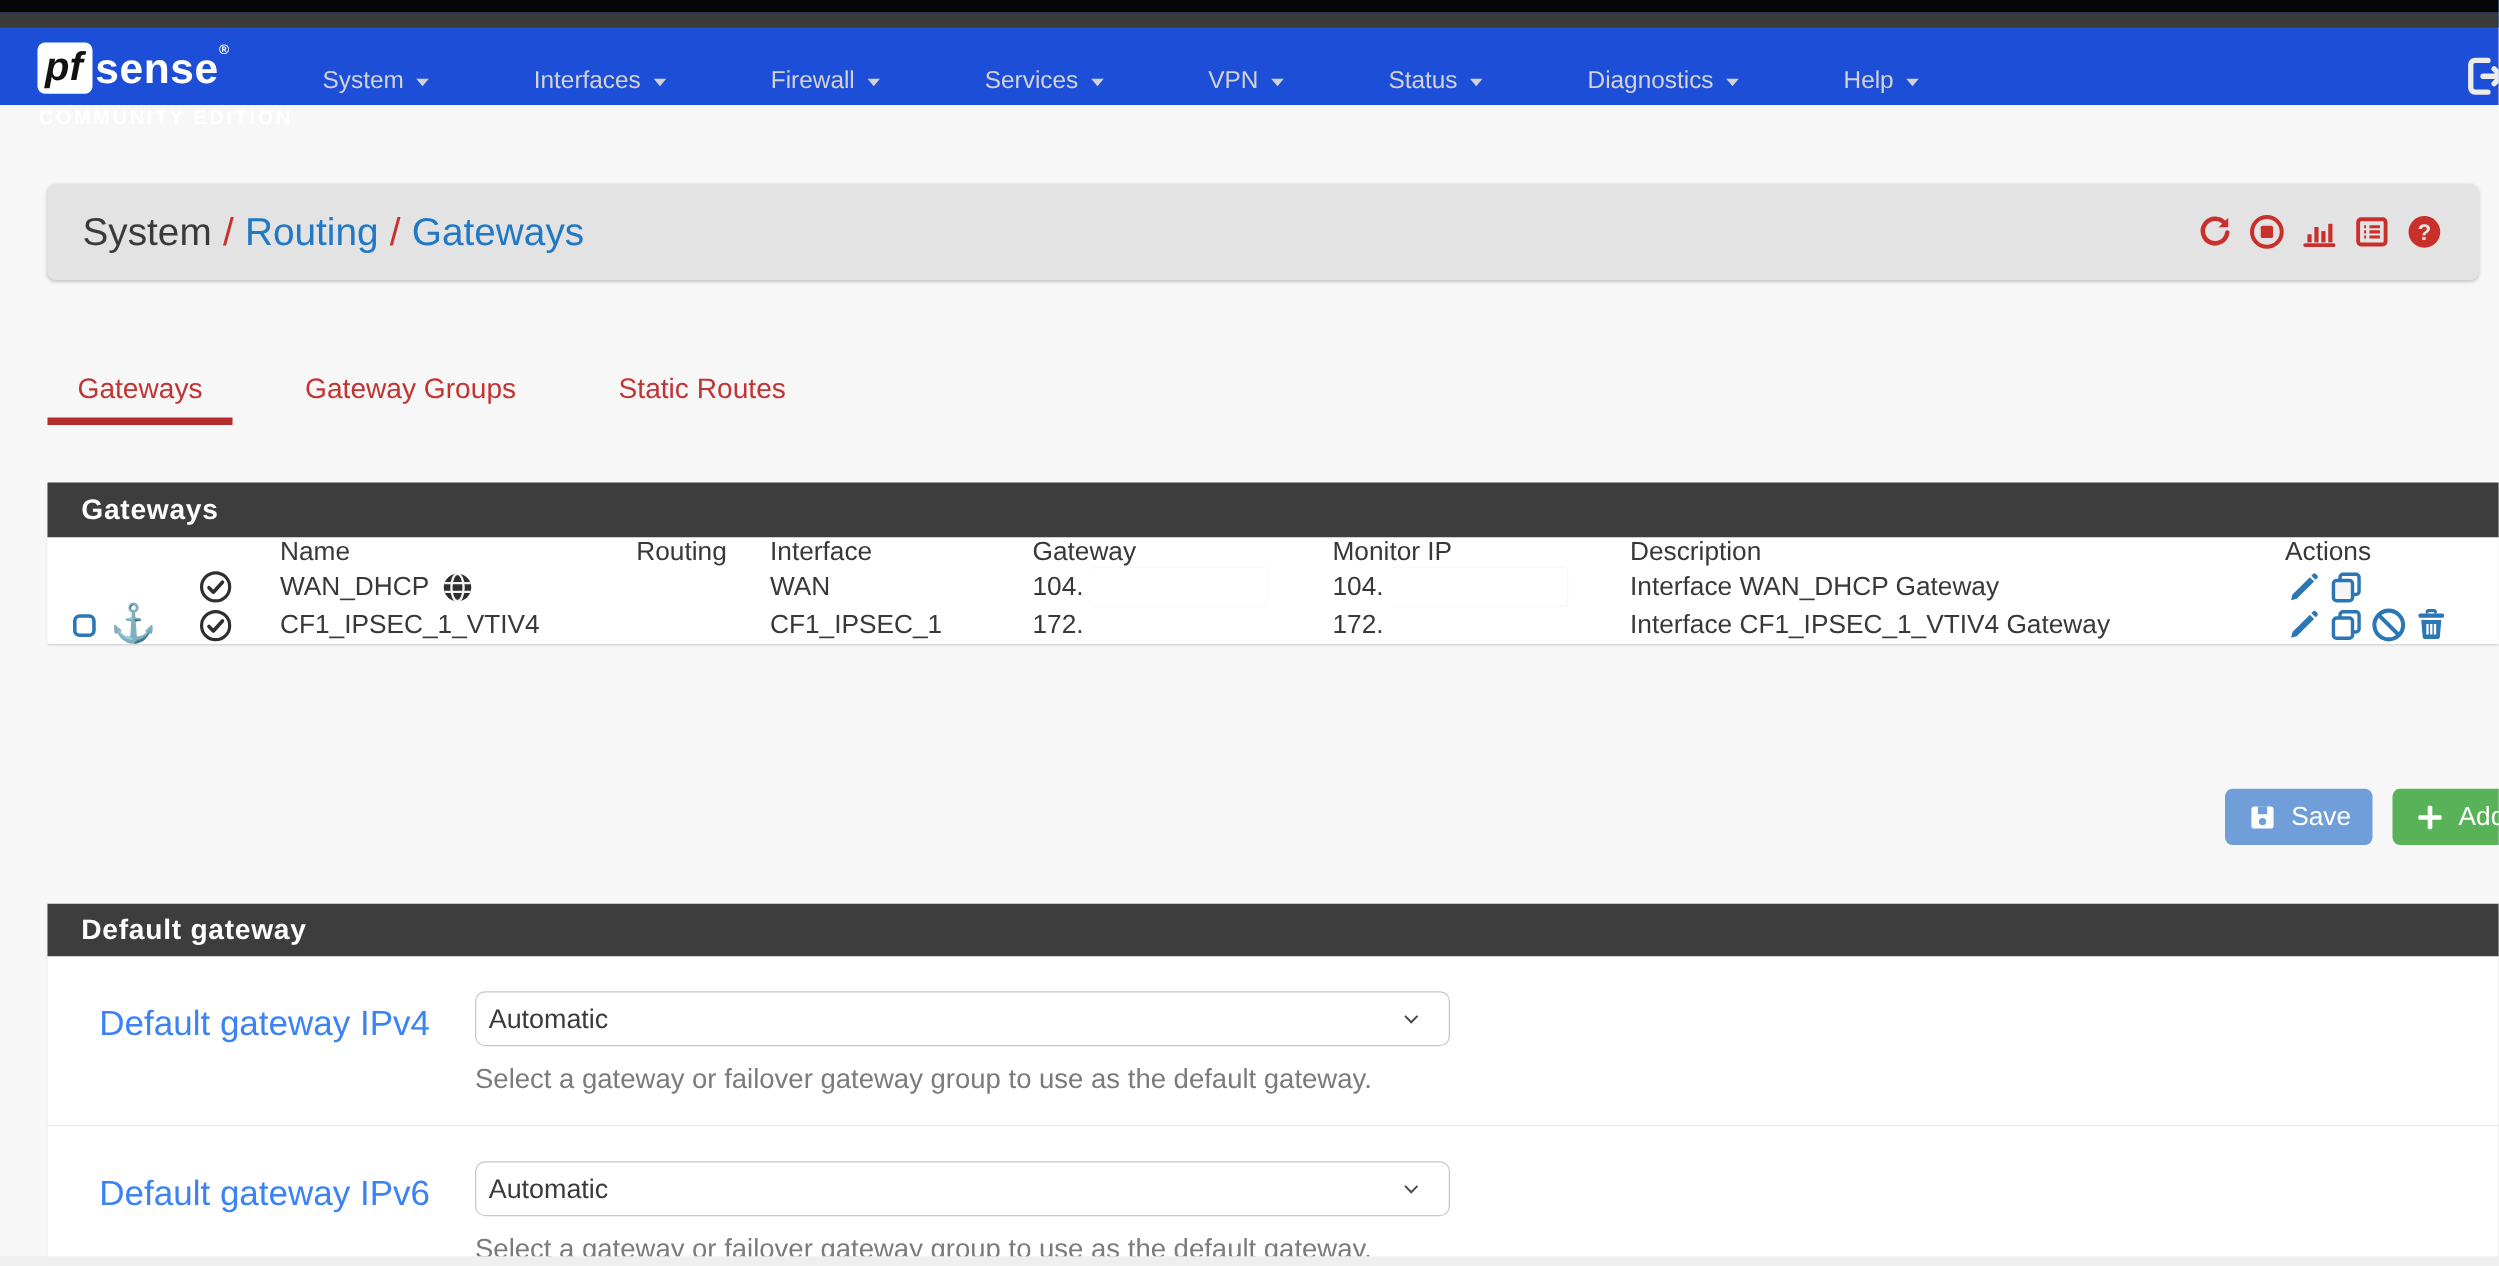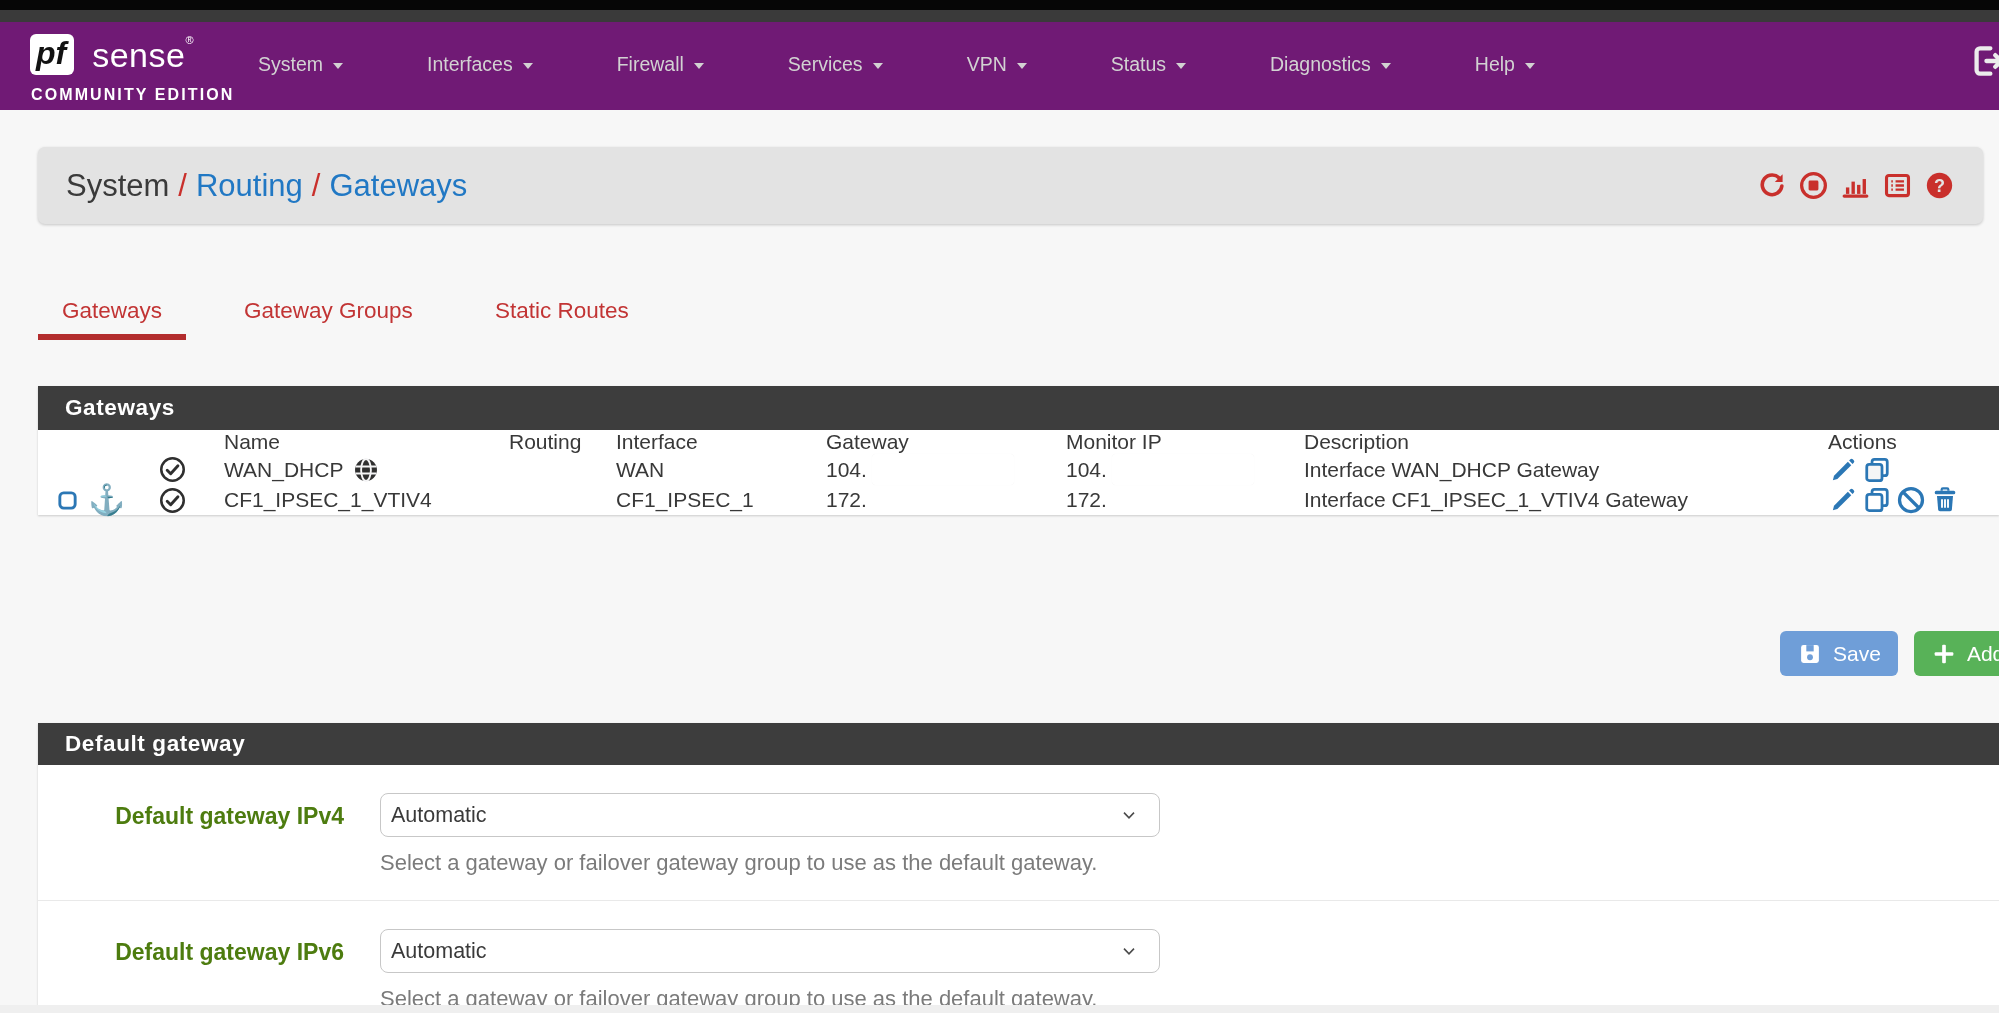--- a/index.html
+++ b/index.html
@@ -2,27 +2,27 @@
 <html><head>
 <meta charset="utf-8">
 <style>
   html,body{margin:0;padding:0;}
   body{
     width:1999px;height:1013px;overflow:hidden;position:relative;
     background:#f7f7f7;font-family:"Liberation Sans",sans-serif;color:#333;
   }
   svg{display:block}
   
-  .navbar{position:absolute;top:0;left:0;width:100%;height:110px;background:#701a75;}
+  .navbar{position:absolute;top:0;left:0;width:100%;height:84px;background:#1d4ed8;}
   .strip1{position:absolute;top:0;left:0;width:100%;height:10px;background:#060606;}
   .strip2{position:absolute;top:10px;left:0;width:100%;height:12px;background:#3a3a3a;}
   .brand{position:absolute;left:30px;top:34px;display:flex;align-items:flex-start;cursor:pointer;}
   .pf-box{background:#fff;color:#121212;border-radius:6px;padding:2px 8px 4px 6px;
     font-style:italic;font-weight:bold;font-size:32px;line-height:1.1;}
-  .sense{color:#fff;font-weight:normal;font-size:34px;letter-spacing:.5px;margin-left:18px;line-height:1.25;}
+  .sense{color:#fff;font-weight:bold;font-size:34px;letter-spacing:.5px;margin-left:2px;line-height:1.25;}
   .reg{color:#fff;font-size:11px;vertical-align:top;}
   .tagline{position:absolute;left:31px;top:86px;color:#fff;font-size:16px;font-weight:bold;letter-spacing:2.1px;white-space:nowrap;}
   .nav-items{position:absolute;left:258px;top:22px;height:85px;display:flex;align-items:center;gap:84px;}
   .nav-item{display:flex;align-items:center;gap:10px;color:#d2d2d2;font-size:19.5px;cursor:pointer;white-space:nowrap;}
   .caret{width:0;height:0;border-left:5.5px solid transparent;border-right:5.5px solid transparent;border-top:6.5px solid #d2d2d2;margin-top:3px;}
   .signout{position:absolute;right:-8px;top:42px;color:#ececec;cursor:pointer;}
   
   .breadcrumb-bar{position:absolute;left:38px;top:147px;width:1945px;height:77px;background:#e3e3e3;
     border-radius:7px;box-shadow:0 1px 3px rgba(0,0,0,.2);display:flex;align-items:center;
     padding:0 28px;box-sizing:border-box;}
@@ -53,21 +53,21 @@
   .act{cursor:pointer;color:#2b77b5;}
   
   .btn-row{position:absolute;left:1780px;top:631px;display:flex;gap:16px;}
   .btn{height:45px;border:none;border-radius:6px;color:#fff;font-size:21px;display:flex;align-items:center;gap:10px;padding:12px 17px;cursor:pointer;font-family:inherit;}
   .btn-save{background:#6f9ed8;}
   .btn-add{background:#58b258;width:140px;box-sizing:border-box;}
   
   .dg{top:723px;}
   .form-row{display:flex;align-items:flex-start;padding:28px 0 24px 0;border-bottom:1px solid #e9e9e9;}
   .form-row:last-child{border-bottom:none;}
-  .form-label{width:306px;text-align:right;font-weight:bold;font-size:23px;color:#4d7c0f;padding-top:10px;flex:none;}
+  .form-label{width:306px;text-align:right;font-weight:normal;font-size:28px;color:#3b82f6;padding-top:10px;flex:none;}
   .form-field{margin-left:36px;width:780px;flex:none;}
   .selectbox{height:44px;border:1px solid #c7c7c7;border-radius:8px;background:#fff;display:flex;align-items:center;justify-content:space-between;padding:0 20px 0 10px;font-size:21.5px;color:#3a3a3a;cursor:pointer;box-sizing:border-box;}
   .help{margin-top:13px;font-size:22px;color:#7b7b7b;}
   .bottom-strip{position:absolute;left:0;right:0;bottom:0;height:8px;background:#efefef;}
 </style>
 </head>
 <body>
 
 <div class="navbar">
   <div class="brand">

